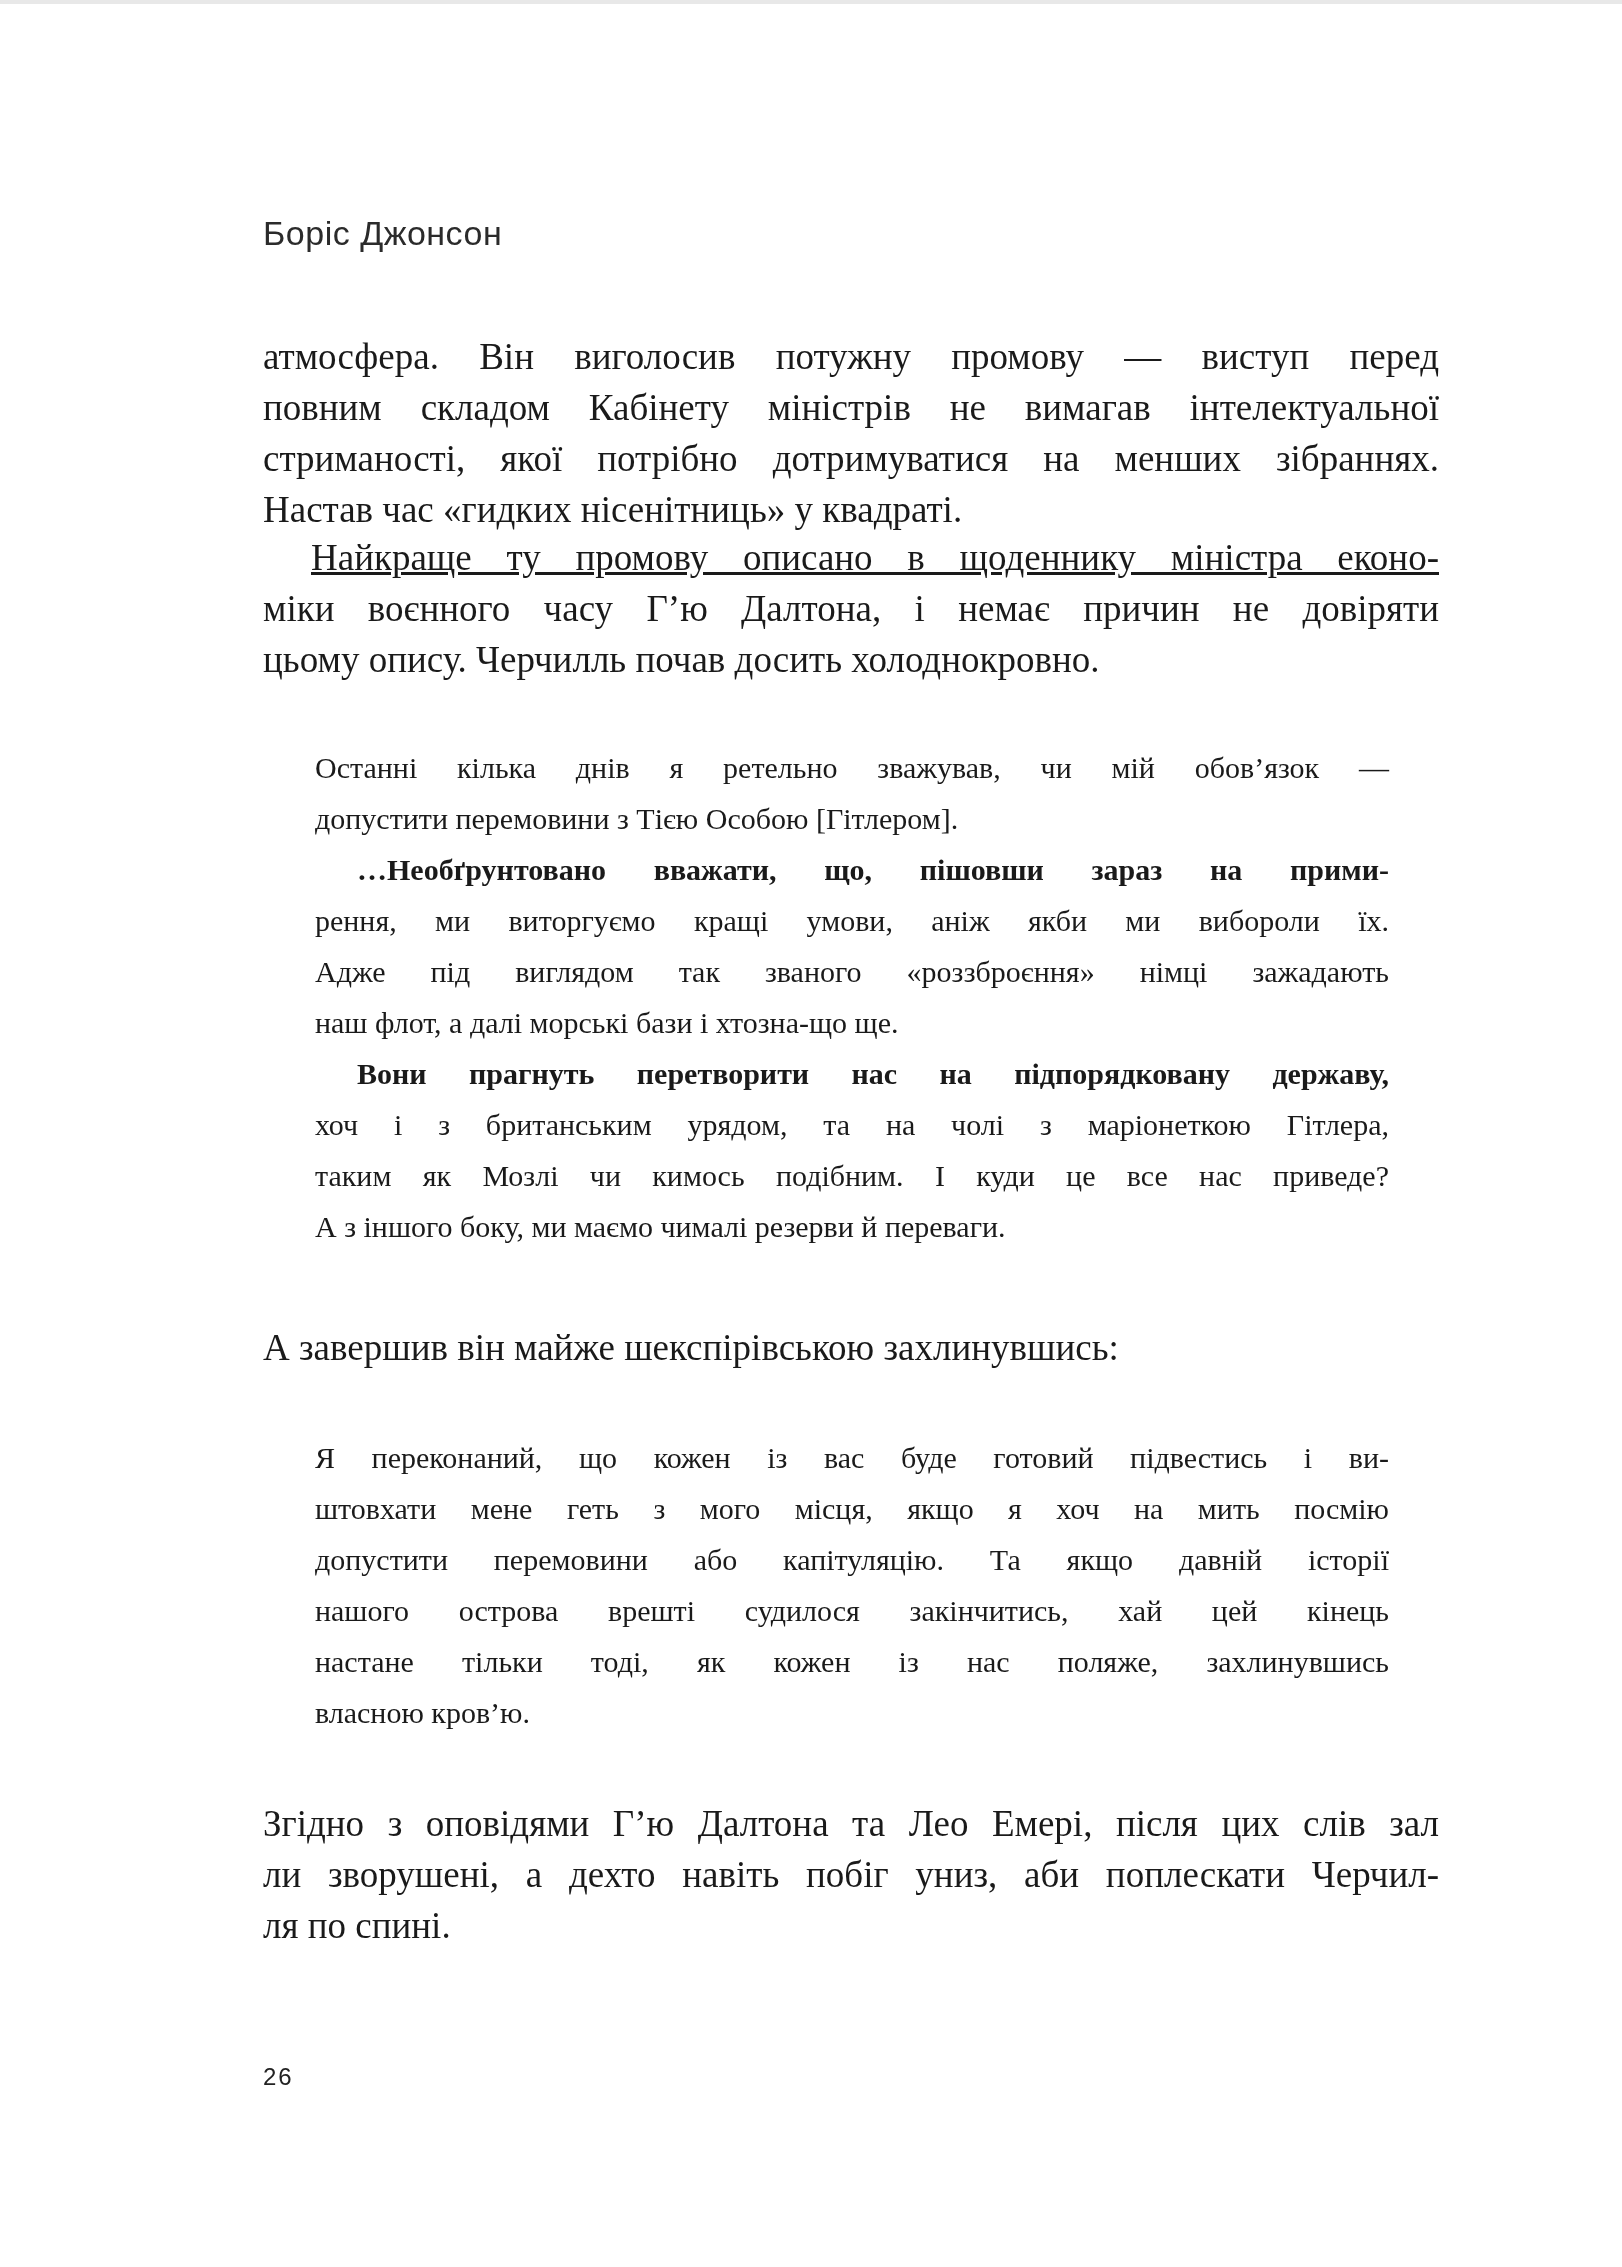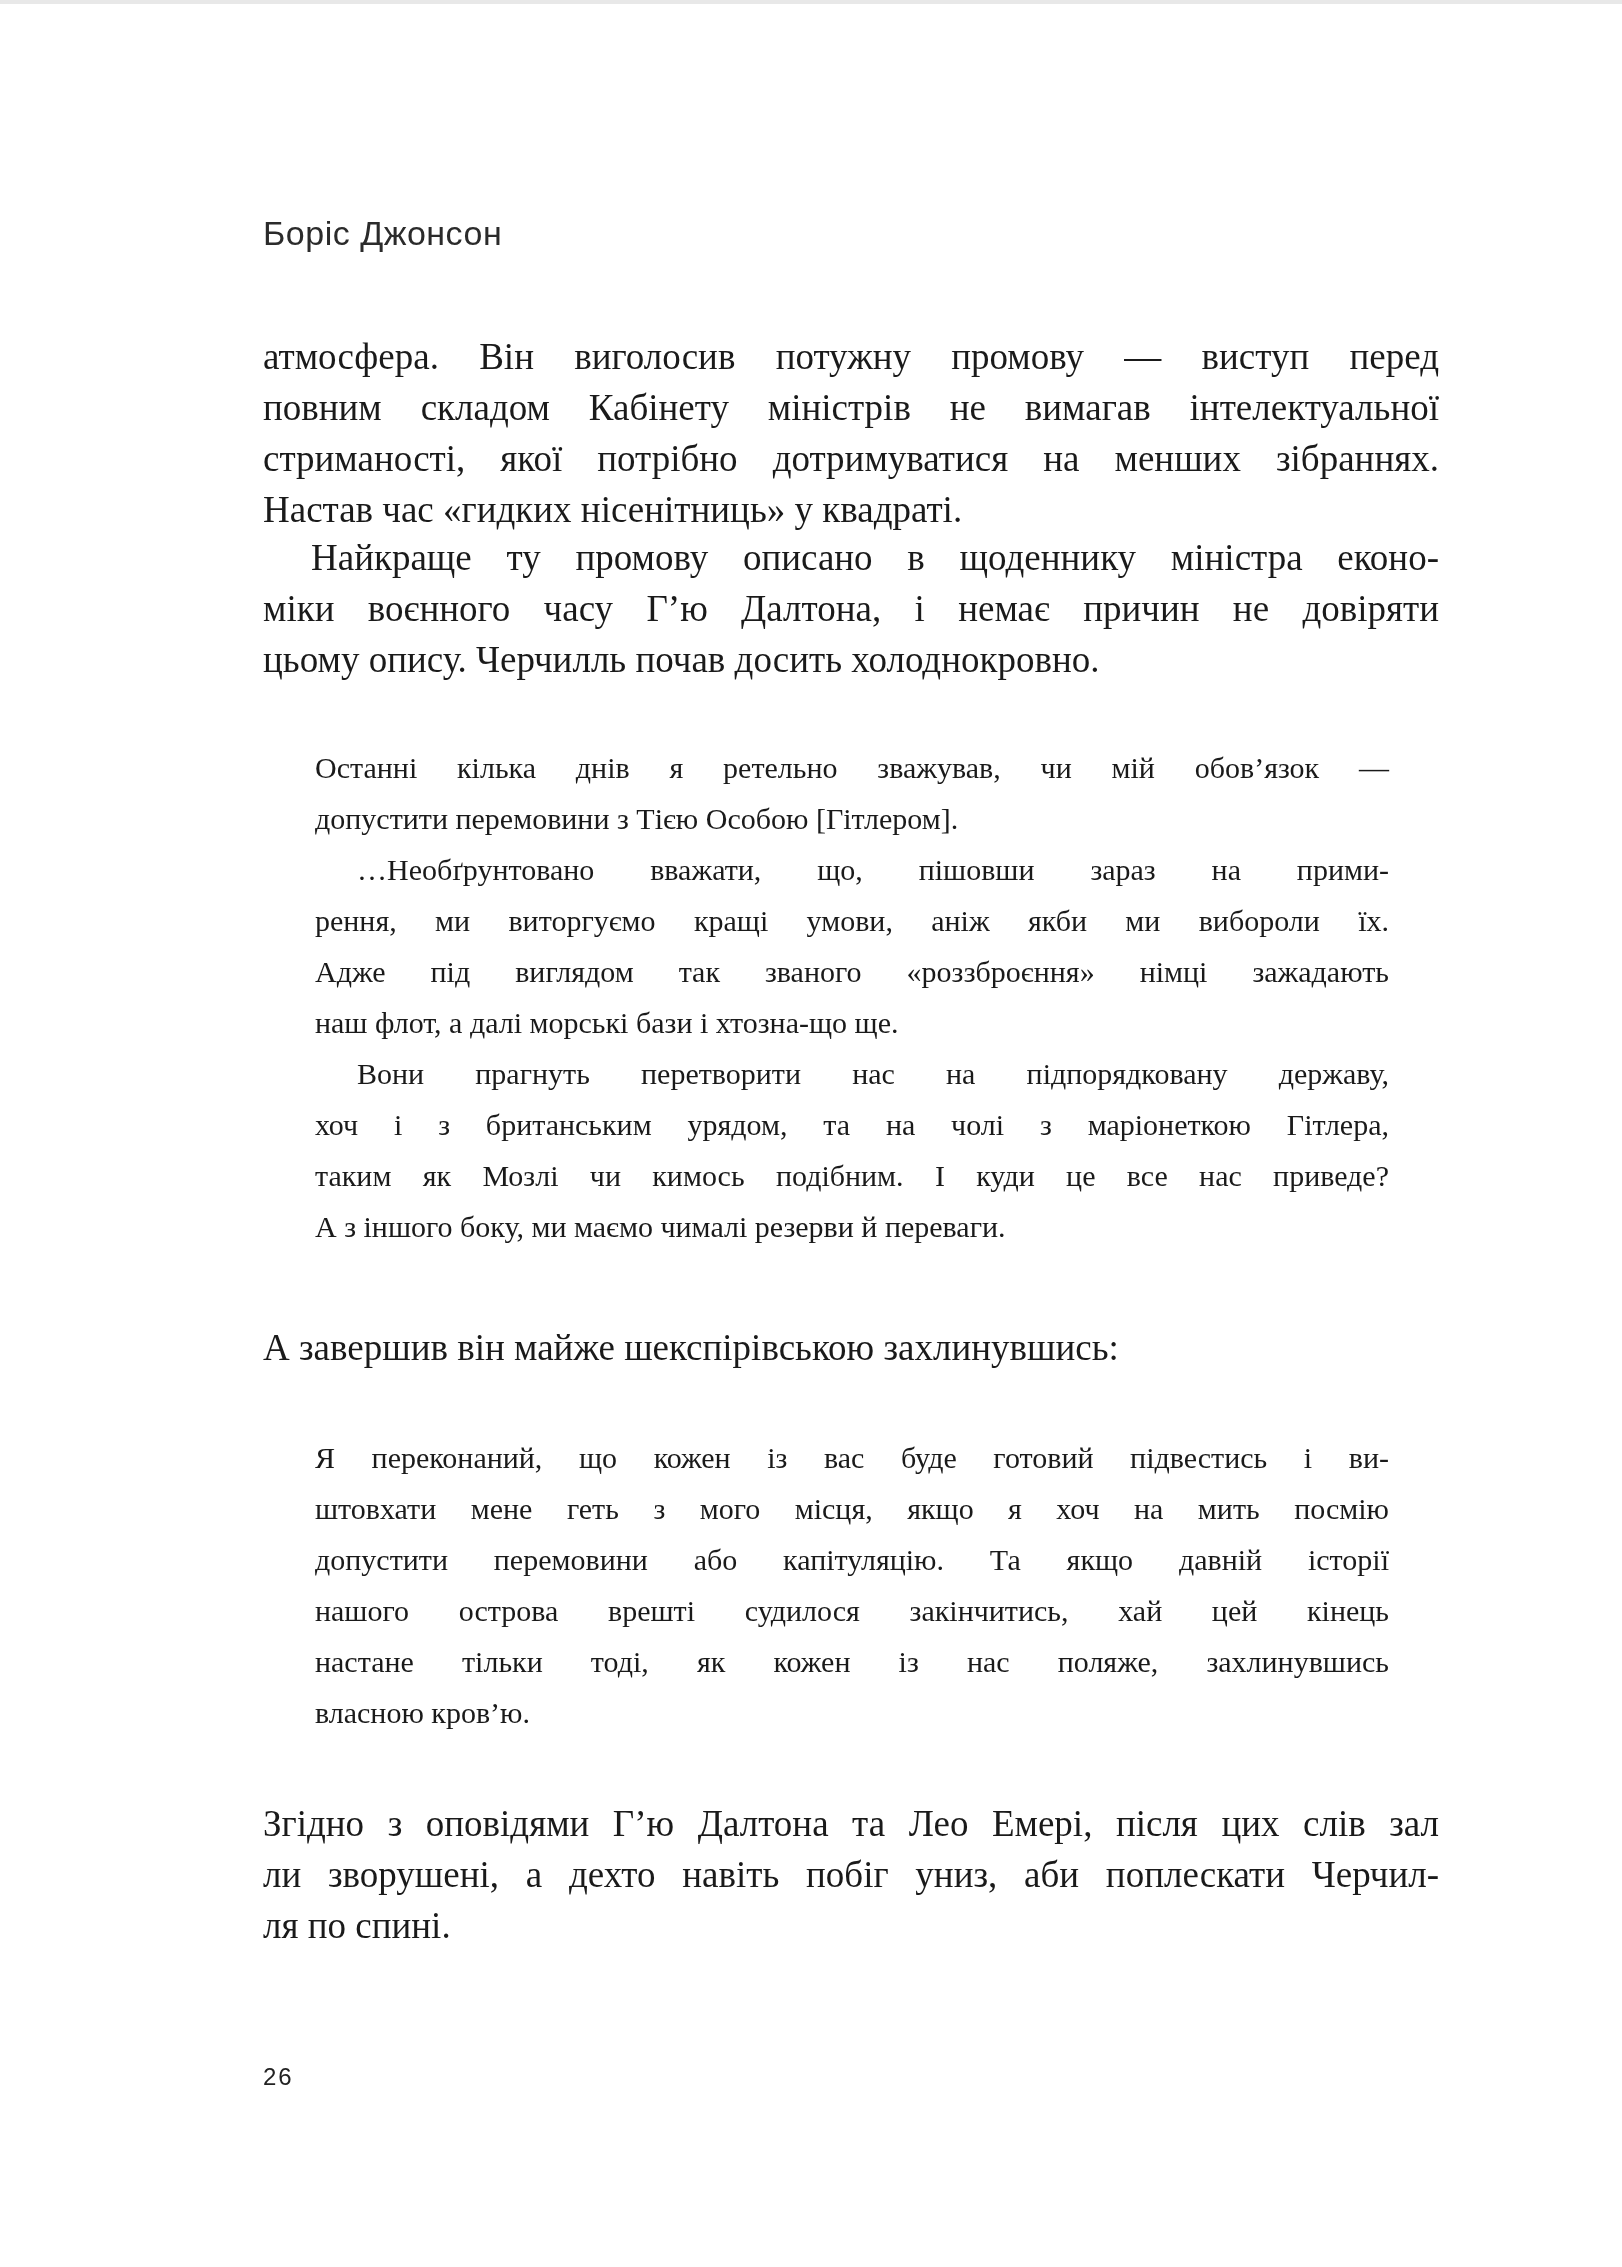--- a/index.html
+++ b/index.html
@@ -37,22 +37,22 @@
     font-size: 30px;
   }
   .line {
     text-align: justify;
     text-align-last: justify;
   }
   .line.last {
     text-align: justify;
     text-align-last: left;
   }
-  .para .line.ind { text-indent: 48px; }
-  .quote .line.ind { text-indent: 42px; }
+  .para .line.ind { text-indent: 48px; text-decoration: underline; }
+  .quote .line.ind { text-indent: 42px; font-weight: bold; }
   .folio {
     position: absolute;
     left: 263px;
     top: 2059px;
     font-family: "Liberation Sans", sans-serif;
     font-size: 24px;
     letter-spacing: 1.9px;
     color: #222222;
   }
 </style>

